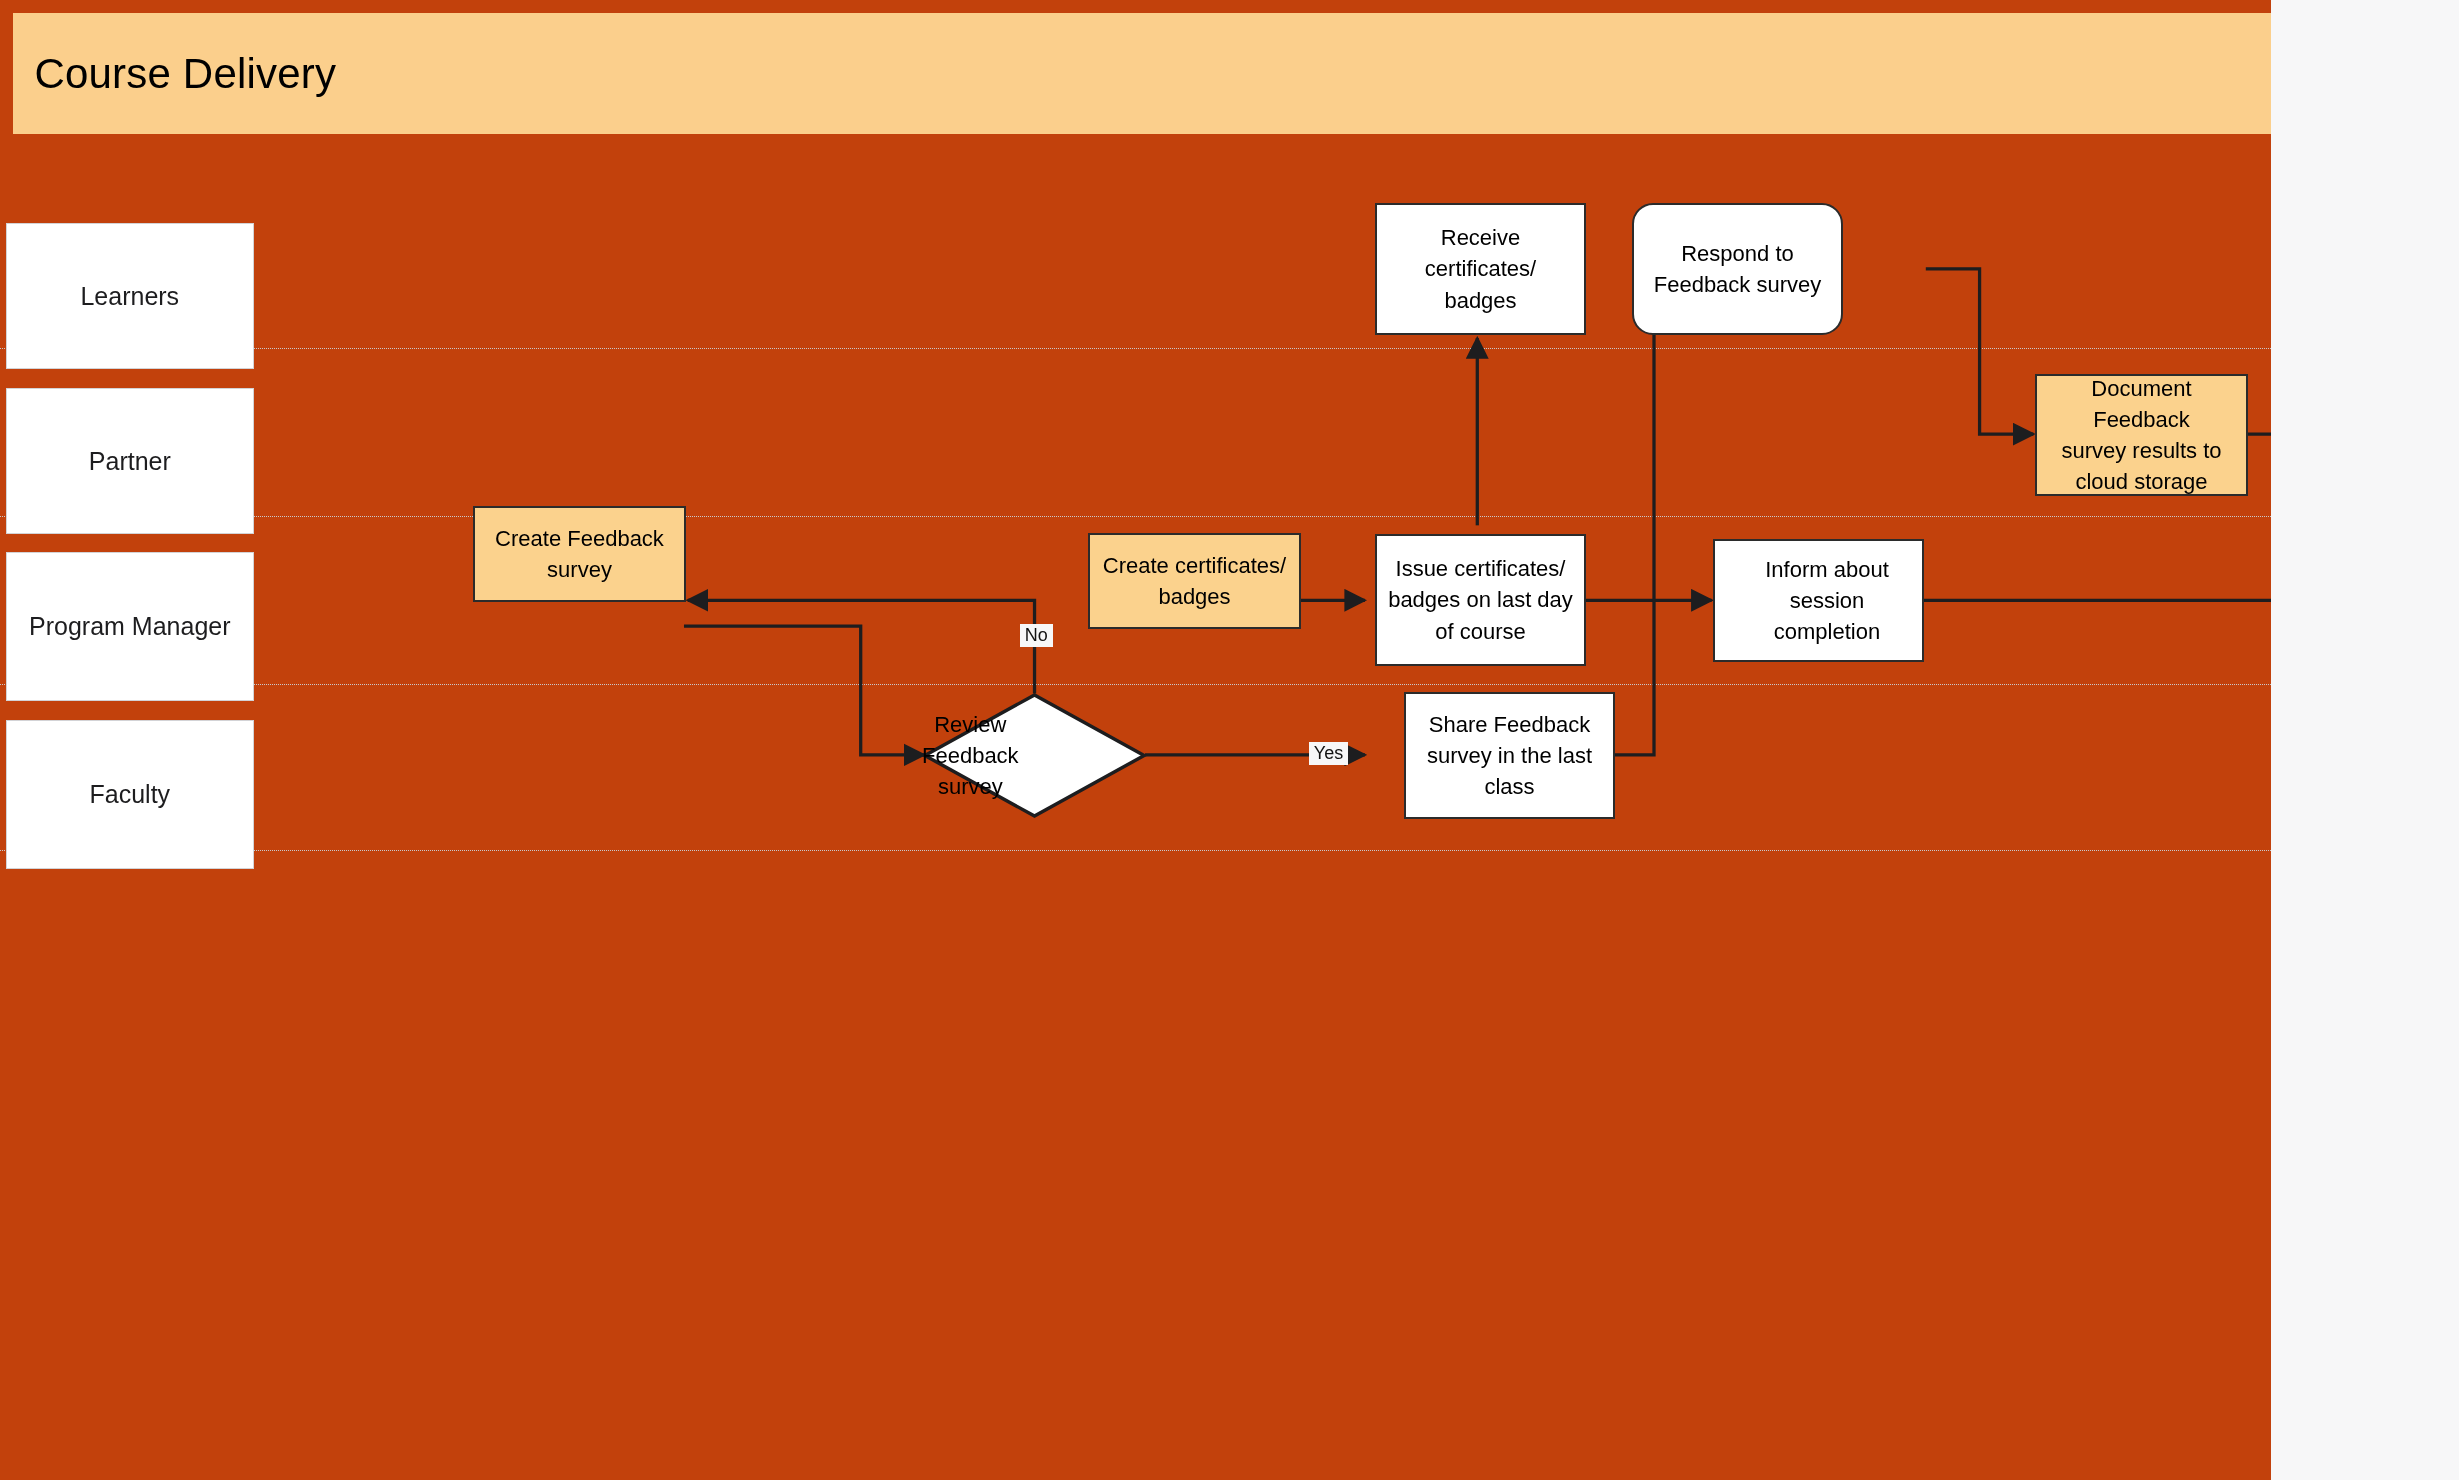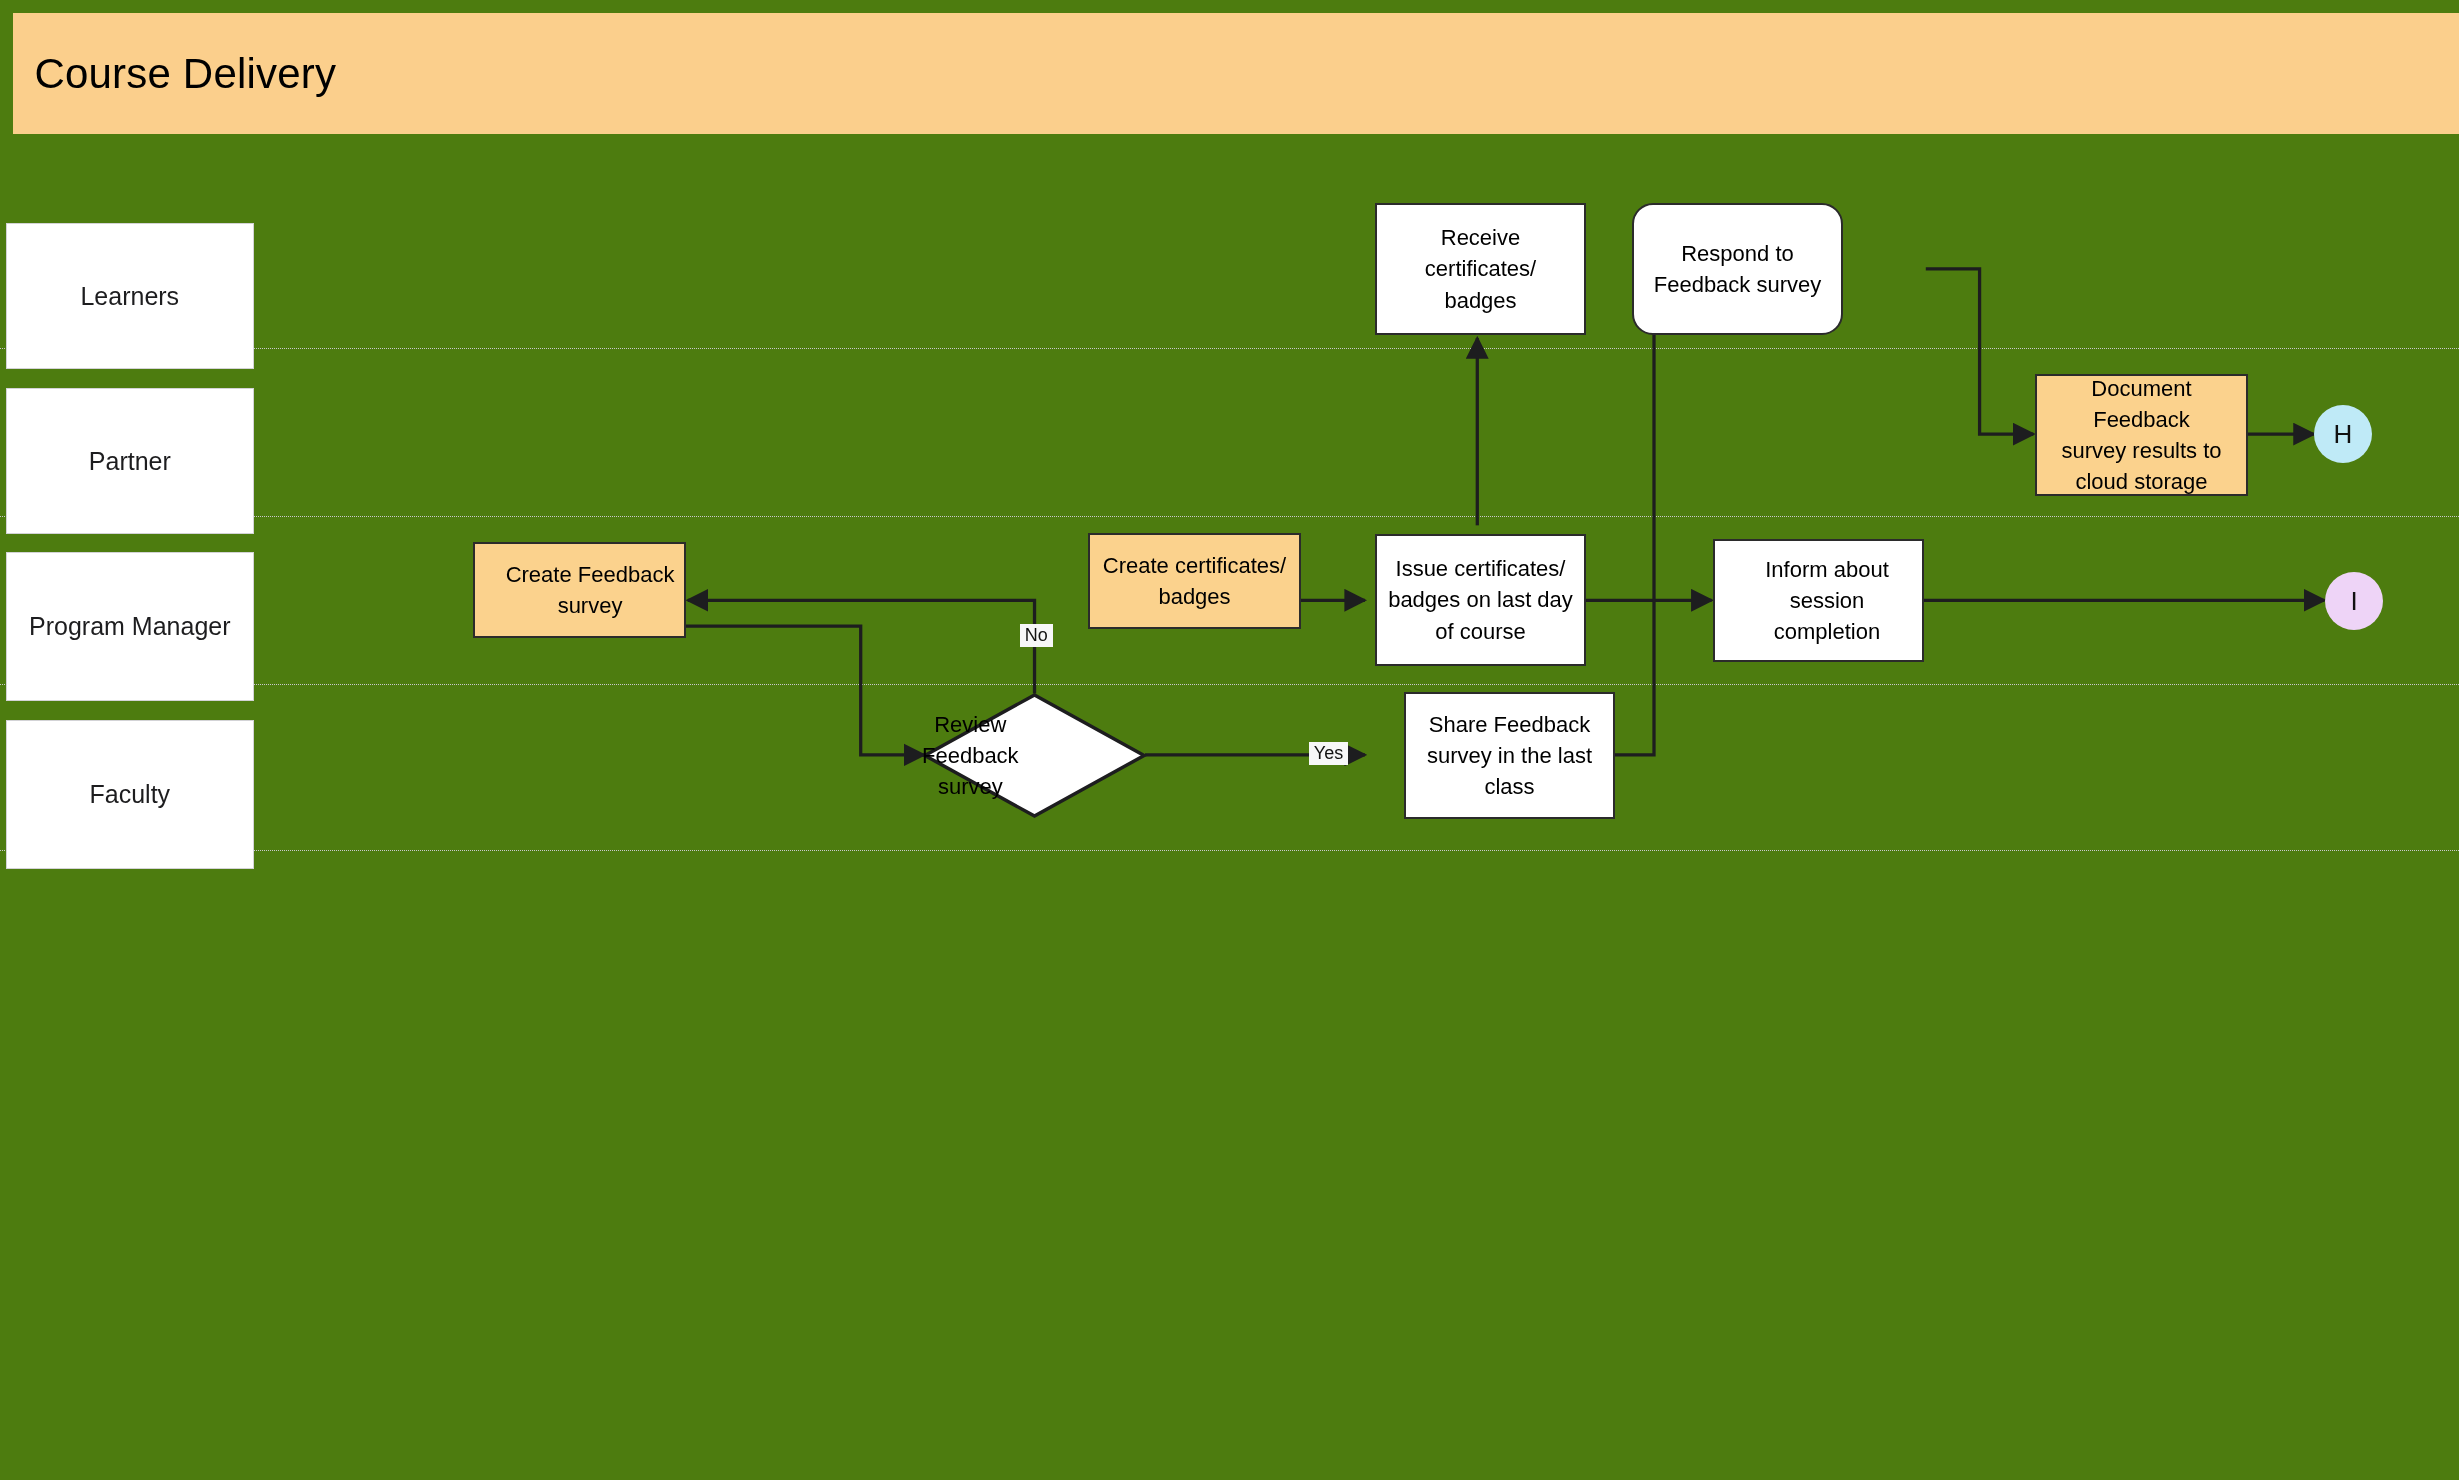--- a/index.html
+++ b/index.html
@@ -4,23 +4,23 @@
 <title>Course Delivery</title>
 <style>
   * { box-sizing: border-box; }
   html, body {
     margin: 0; padding: 0;
     background: #f7f7f8;
     font-family: "Liberation Sans", sans-serif;
   }
   #canvas {
     position: relative;
-    width: 2459px;
+    width: 2271px;
     height: 1480px;
-    background: #4d7c0f;
+    background: #c2410c;
     overflow: hidden;
   }
   
   #title-banner {
     position: absolute;
     left: 13.4px; top: 13.4px;
     width: 2446px; height: 121px;
     background: #fbcf8c;
     display: flex;
     align-items: center;
@@ -186,21 +186,21 @@
   </div>
 
   <div class="node orange" style="left:2035px; top:374px; width:213px; height:122px;">
     <span>Document Feedback<br>survey results to<br>cloud storage</span>
   </div>
 
   <div class="endpoint" style="left:2314px; top:405px; width:58px; height:58px; background:#bfeaf7;">
     <span>H</span>
   </div>
 
-  <div class="node orange" style="left:473px; top:542px; width:213px; height:96px;justify-content:flex-end;">
+  <div class="node orange" style="left:473px; top:506px; width:213px; height:96px;">
     <span>Create Feedback<br>survey</span>
   </div>
 
   <div class="node orange" style="left:1088px; top:533px; width:213px; height:96px;">
     <span>Create certificates/<br>badges</span>
   </div>
 
   <div class="node" style="left:1375px; top:534px; width:211px; height:132px;">
     <span>Issue certificates/<br>badges on last day<br>of course</span>
   </div>

